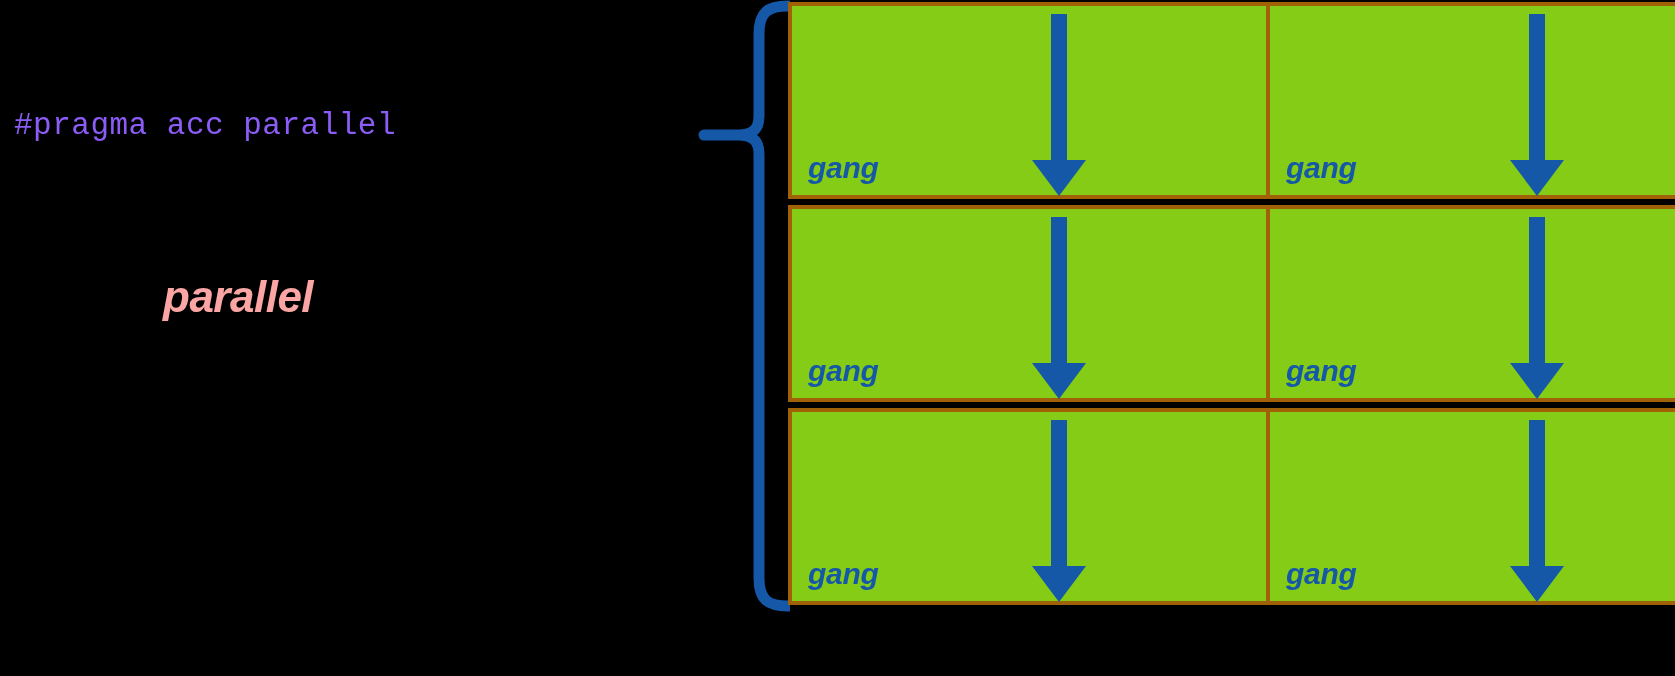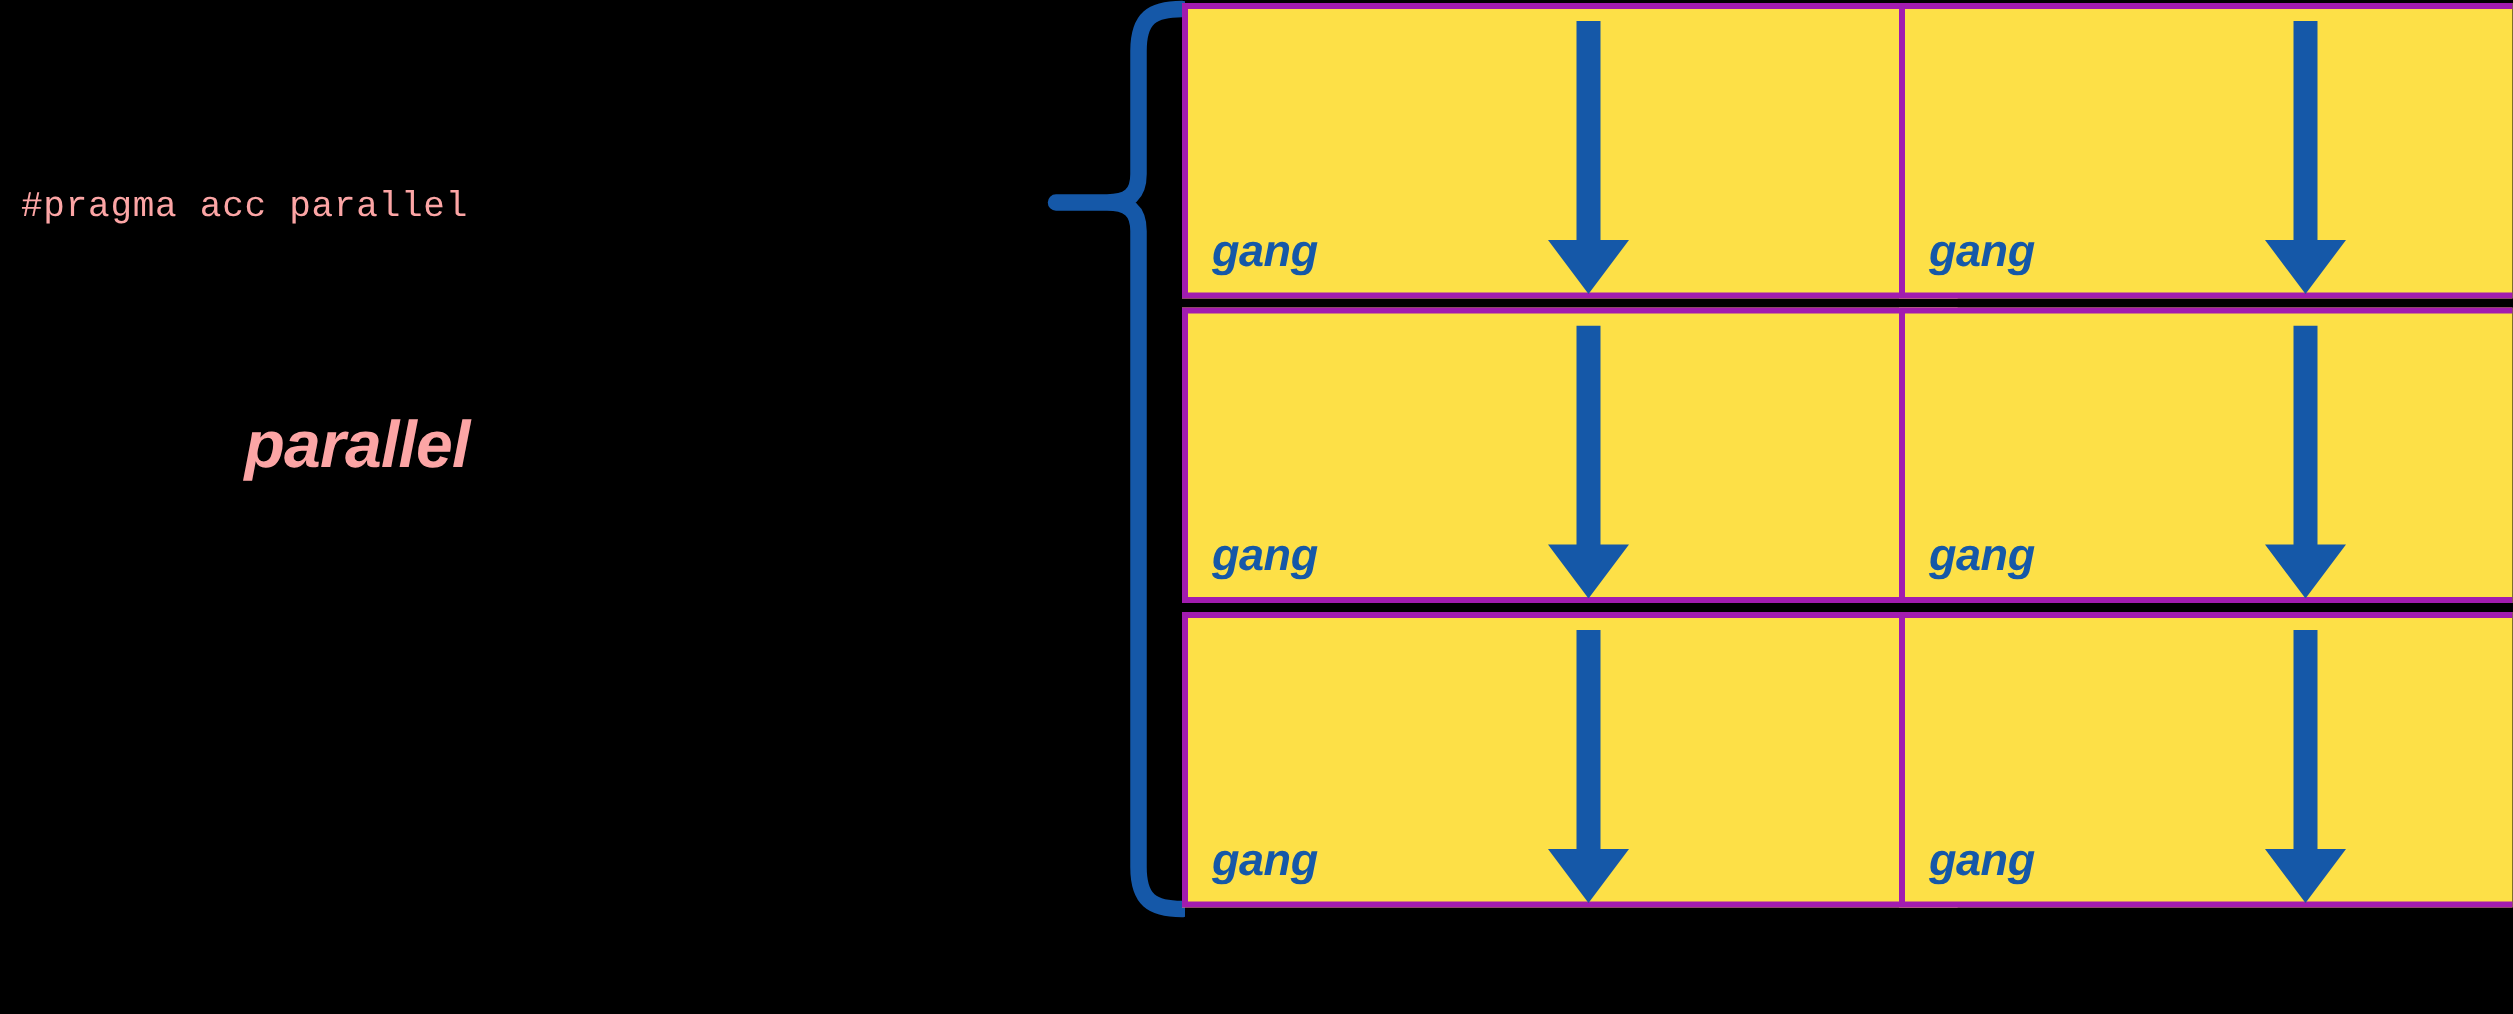--- a/index.html
+++ b/index.html
@@ -20,26 +20,25 @@
     height: 676px;
     background: #000000;
   }
 
   
   .pragma-text {
     position: absolute;
     left: 14px;
     top: 108px;
     font-family: "Liberation Mono", "DejaVu Sans Mono", monospace;
-    font-size: 24px;
+    font-size: 31px;
     font-weight: 400;
     letter-spacing: 0.5px;
-    color: #fca5a5;
+    color: #8b5cf6;
     white-space: pre;
-    margin-top: 17px;
   }
 
   .kw-label {
     position: absolute;
     font-family: "Liberation Sans", sans-serif;
     font-weight: bold;
     font-style: italic;
     font-size: 44px;
     color: #fca5a5;
     white-space: pre;
@@ -63,22 +62,22 @@
     position: absolute;
     left: 788px;
     top: 2px;
     width: 890px;
     height: 608px;
   }
 
   .gang-box {
     position: absolute;
     box-sizing: border-box;
-    background: #fde047;
-    border: 4px solid #a21caf;
+    background: #84cc16;
+    border: 4px solid #a16207;
     width: 517px;
     height: 197px;
   }
   .gang-col-0 { left: 0px; }
   .gang-col-1 { left: 478px; }
   .gang-row-0 { top: 0px; }
   .gang-row-1 { top: 203px; }
   .gang-row-2 { top: 406px; }
 
   .gang-label {

